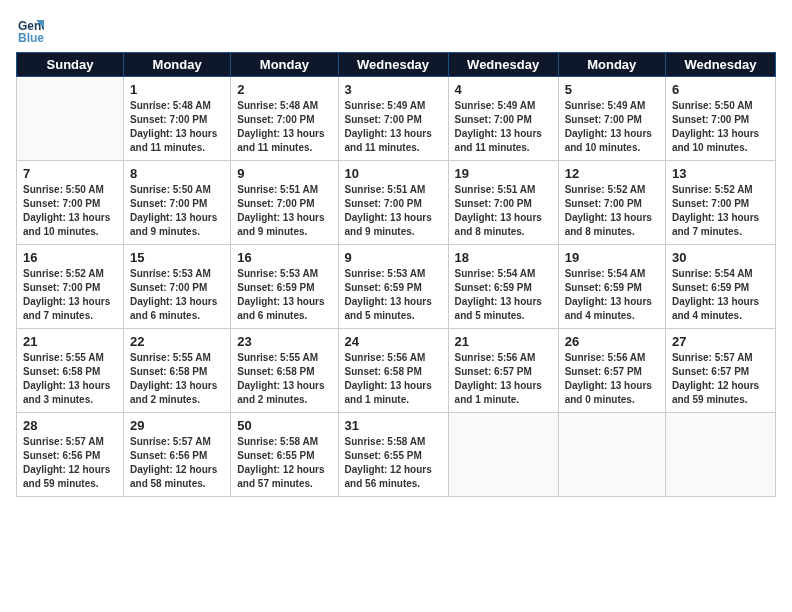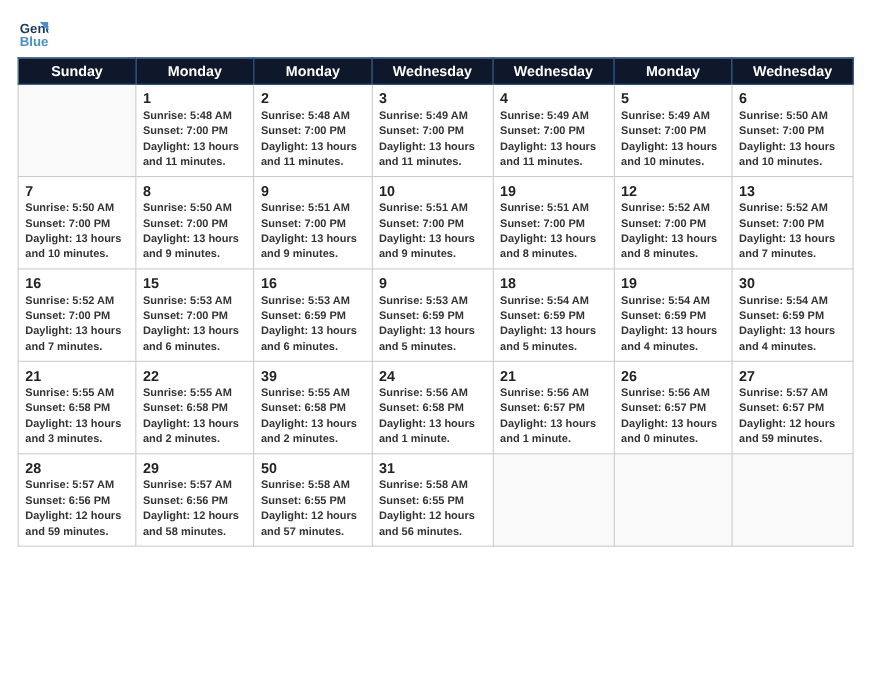--- a/index.html
+++ b/index.html
@@ -267,21 +267,21 @@
 and 3 minutes.</div>
         </td>
         <td>
           <span class="day-number">22</span>
           <div class="day-info" style="white-space: pre-line;">Sunrise: 5:55 AM
 Sunset: 6:58 PM
 Daylight: 13 hours
 and 2 minutes.</div>
         </td>
         <td>
-          <span class="day-number">39</span>
+          <span class="day-number">23</span>
           <div class="day-info" style="white-space: pre-line;">Sunrise: 5:55 AM
 Sunset: 6:58 PM
 Daylight: 13 hours
 and 2 minutes.</div>
         </td>
         <td>
           <span class="day-number">24</span>
           <div class="day-info" style="white-space: pre-line;">Sunrise: 5:56 AM
 Sunset: 6:58 PM
 Daylight: 13 hours

